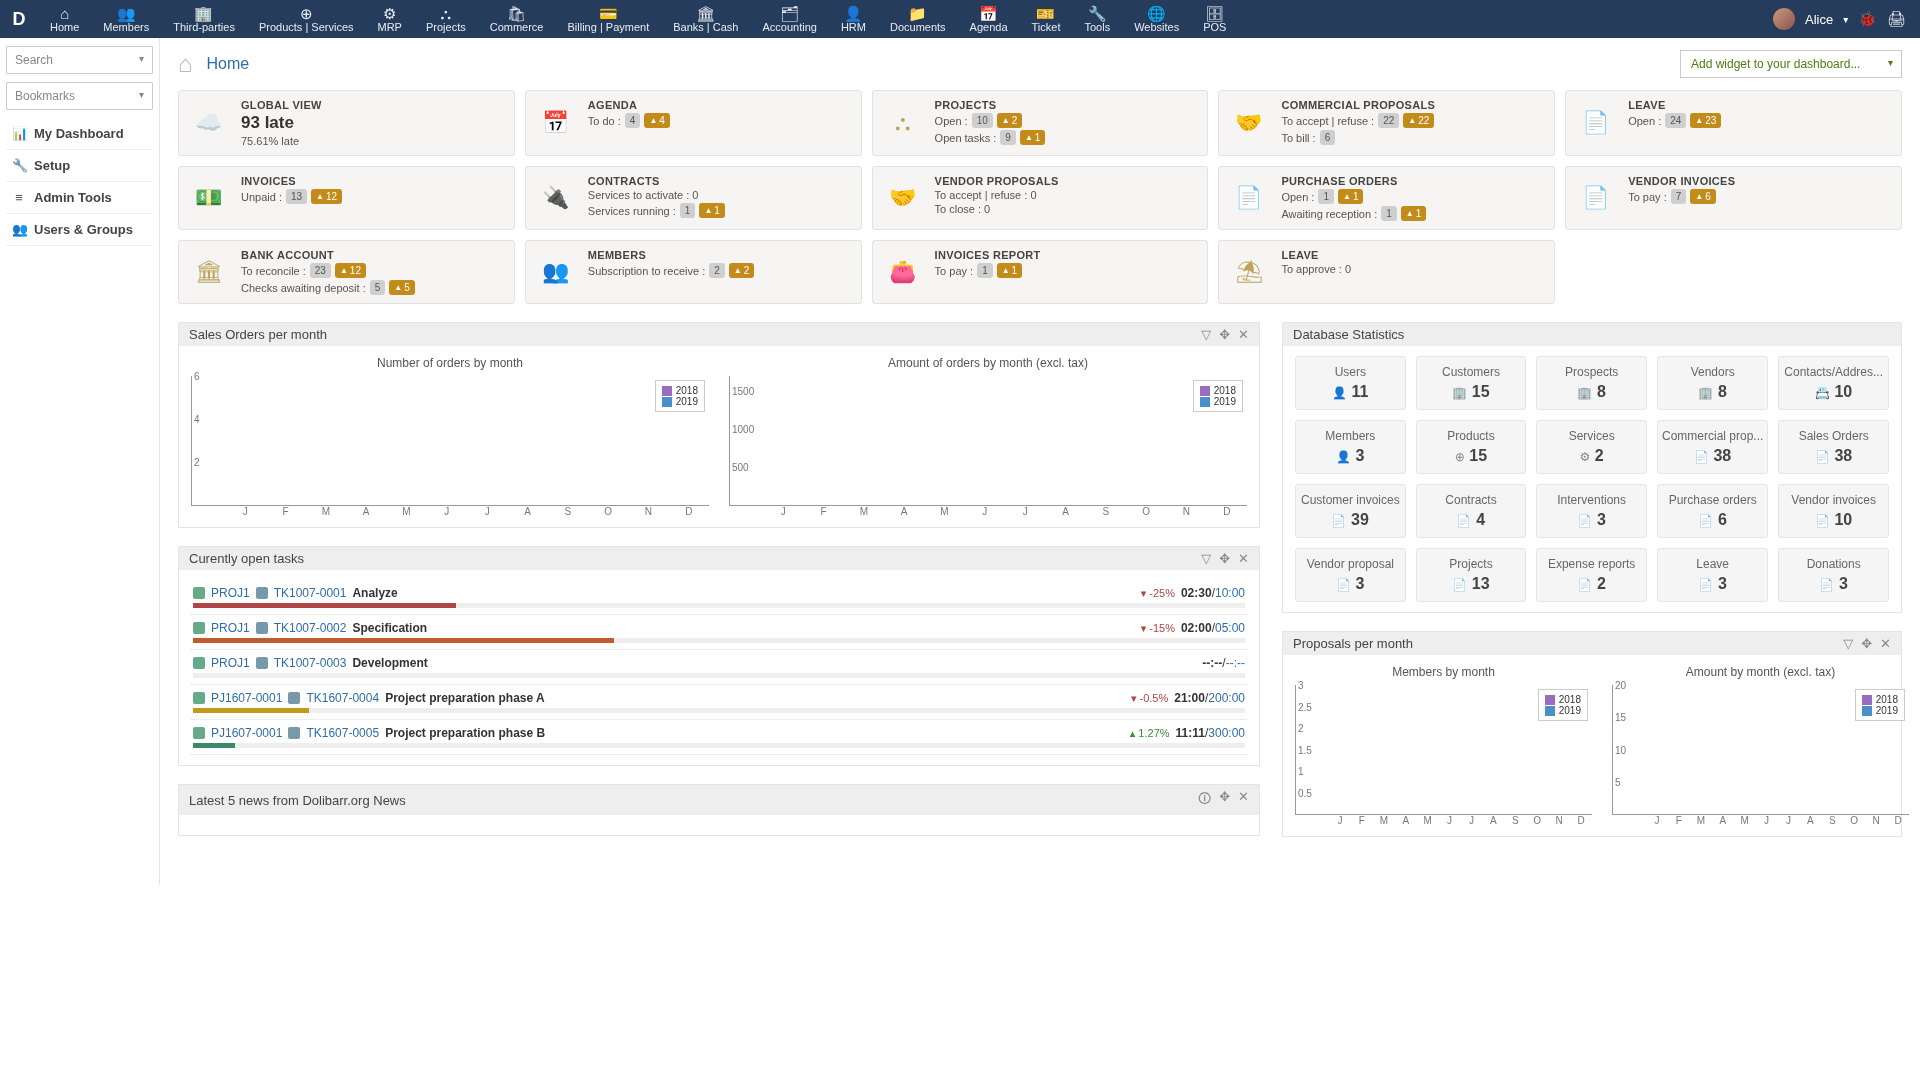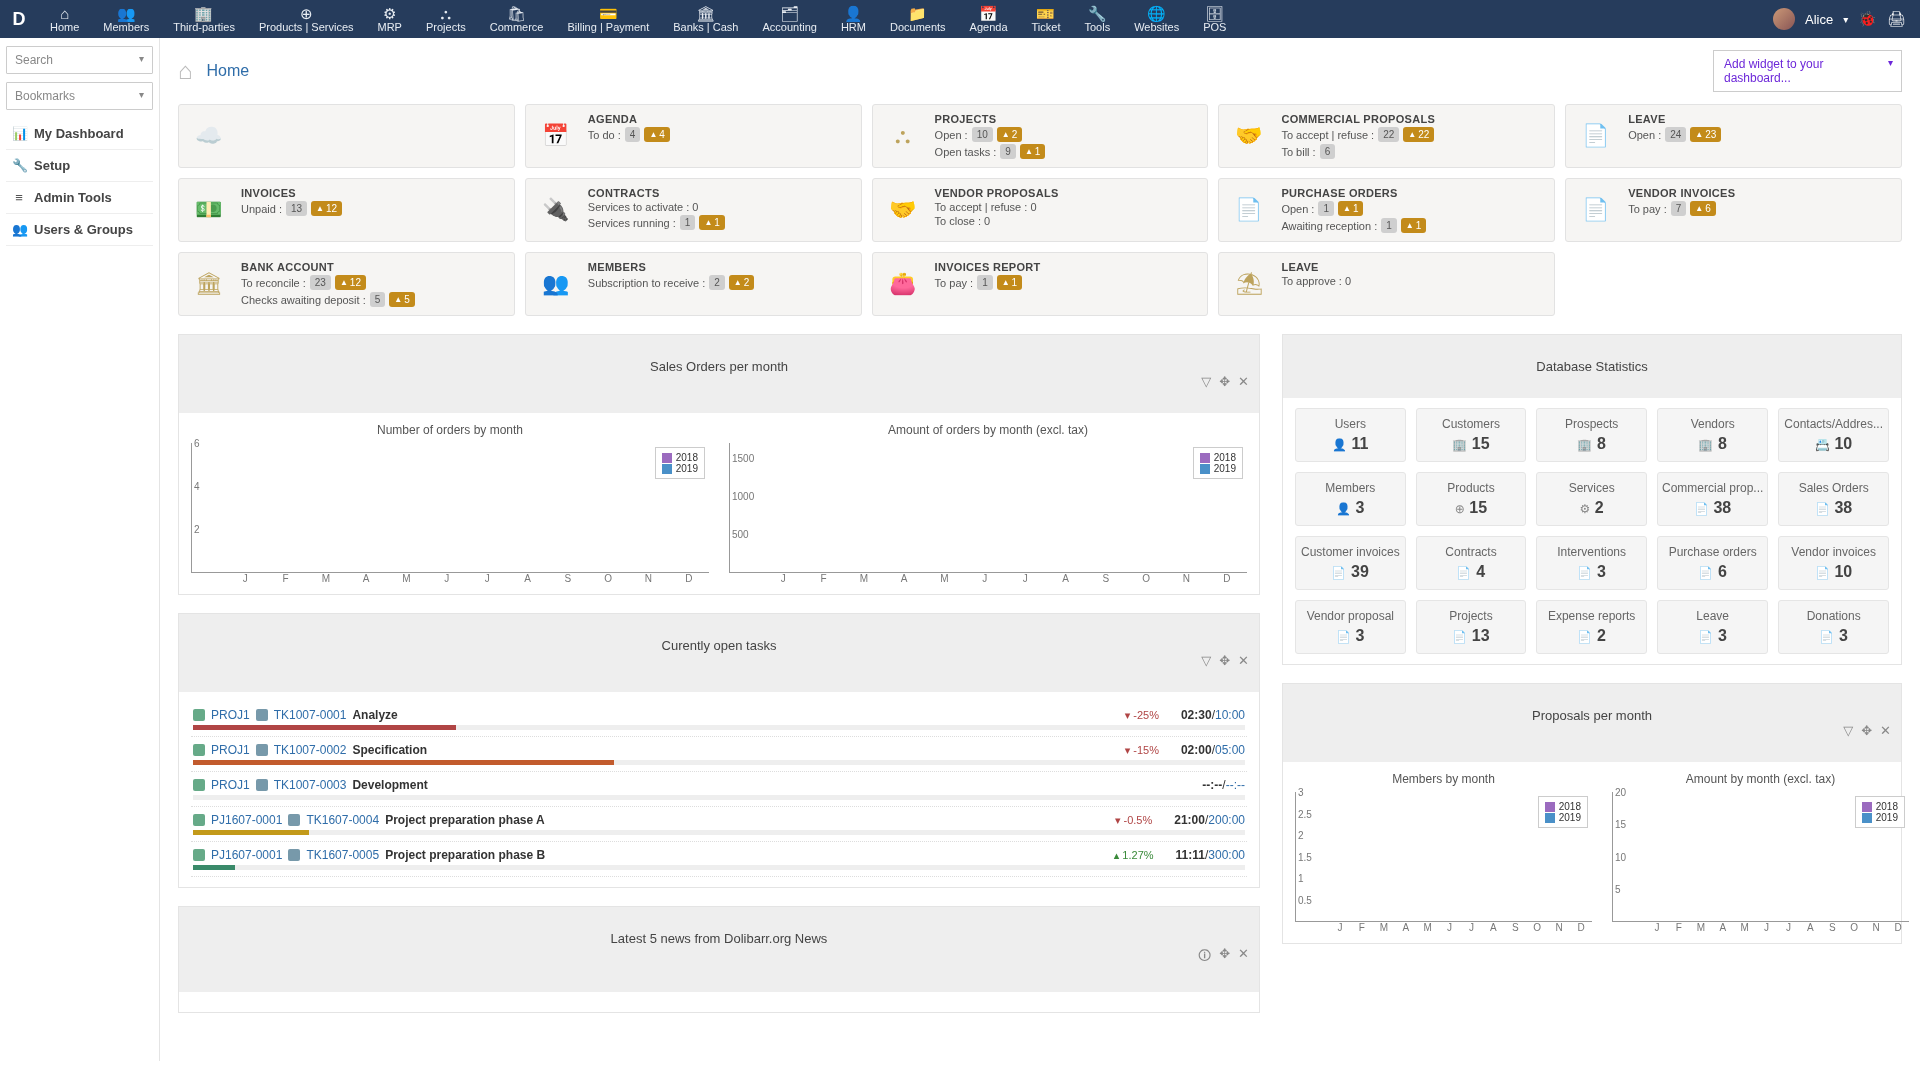--- a/index.html
+++ b/index.html
@@ -19,39 +19,39 @@
 .leftcol { width:160px; border-right:1px solid #e4e4e4; padding:8px 6px; }
 .search, .bookmarks { width:100%; border:1px solid #ccc; padding:6px 8px; font-size:12px; color:#888; margin-bottom:8px; background:#fff; position:relative; border-radius:1px;}
 .search::after, .bookmarks::after { content:"▾"; position:absolute; right:8px; top:6px; color:#888; font-size:10px;}
 .navitem { padding:8px 6px; font-size:13px; font-weight:bold; color:#444; cursor:pointer; display:flex; align-items:center; gap:8px; border-bottom:1px solid #eee;}
 .navitem .nico { width:14px; text-align:center; font-weight:normal; color:#555;}
 
 .main { flex:1; padding:12px 18px 30px; overflow:auto; }
 .pagehead { display:flex; align-items:center; gap:14px; margin-bottom:12px; }
 .pagehead .home-ico { font-size:24px; color:#bbb; }
 .pagehead .title { font-size:16px; color:#2f6da9; }
-.add-widget { margin-left:auto; width:189px; border:1px solid #ccc; padding:6px 10px; color:#6d28d9; font-size:12px; position:relative; cursor:pointer;}
+.add-widget { margin-left:auto; width:222px; border:1px solid #ccc; padding:6px 10px; color:#4d7c0f; font-size:12px; position:relative; cursor:pointer;}
 .add-widget::after{content:"▾"; position:absolute; right:8px; top:6px; font-size:10px;}
 
 .tiles { display:grid; grid-template-columns:repeat(5,1fr); gap:10px; margin-bottom:18px; }
 .tile { border:1px solid #e2e2e2; background:#f6f5f3; border-radius:3px; display:flex; min-height:58px; padding:8px 10px; gap:12px; }
 .tile .tico { width:40px; display:flex; align-items:center; justify-content:center; font-size:22px; color:#bda35c; }
 .tile .tbody { flex:1; display:flex; flex-direction:column; gap:2px; font-size:11px; color:#555; }
 .tile .ttitle { font-size:11px; font-weight:bold; letter-spacing:.3px; color:#444; }
 .tile .big { font-size:17px; font-weight:bold; color:#333; }
 .line { display:flex; align-items:center; gap:4px; flex-wrap:wrap; }
 .pill { background:#cfcfcf; color:#555; border-radius:3px; padding:0 5px; font-size:10px; line-height:15px; display:inline-block;}
 .warn { background:#c38b1a; color:#fff; border-radius:3px; padding:0 5px; font-size:10px; line-height:15px; display:inline-flex; align-items:center; gap:2px;}
 .warn::before{content:"▲"; font-size:8px;}
 
 .cols { display:flex; gap:22px; }
 .colL { flex:1; min-width:0;}
 .colR { width:620px; }
 .panel { border:1px solid #e4e4e4; margin-bottom:18px; background:#fff; }
-.panel-hd { background:#eeeeee; padding:24px 10px; font-size:13px; color:#444; display:flex; align-items:center;flex-direction:column; }
+.panel-hd { background:#eeeeee; padding:4px 10px; font-size:13px; color:#444; display:flex; align-items:center; }
 .panel-hd .tools { margin-left:auto; display:flex; gap:8px; color:#888; font-size:13px;}
 .panel-hd .tools span{cursor:pointer;}
 .panel-bd { padding:10px 12px; }
 
 .chartrow { display:flex; gap:20px; }
 .chart { flex:1; }
 .chart-title { text-align:center; font-size:12px; color:#555; margin-bottom:6px;}
 .chart-inner { position:relative; height:130px; display:flex; align-items:flex-end; padding:0 4px 0 34px; border-left:1px solid #999; border-bottom:1px solid #999;}
 .ylab { position:absolute; left:2px; font-size:10px; color:#777; transform:translateY(50%);}
 .bars { display:flex; align-items:flex-end; gap:6px; height:100%; flex:1;}
@@ -67,21 +67,21 @@
 .stat-grid { display:grid; grid-template-columns:repeat(5,1fr); gap:10px; }
 .stat { background:#f5f5f5; border:1px solid #e5e5e5; border-radius:3px; text-align:center; padding:8px 4px; cursor:pointer;}
 .stat .lbl { font-size:12px; color:#666; white-space:nowrap; overflow:hidden; text-overflow:ellipsis;}
 .stat .val { font-size:16px; font-weight:bold; color:#444; margin-top:4px;}
 
 .taskrow { padding:6px 2px; border-bottom:1px dotted #ddd; font-size:12px; }
 .taskrow .top { display:flex; align-items:center; gap:6px;}
 .taskrow .proj { color:#2f6da9; }
 .taskrow .tk { color:#2f6da9; }
 .taskrow .name { color:#333; font-weight:bold;}
-.task-right { margin-left:auto; display:flex; gap:22px; align-items:center;justify-content:space-between;}
+.task-right { margin-left:auto; display:flex; gap:6px; align-items:center;justify-content:space-between;}
 .delta { font-size:11px; }
 .delta.neg{color:#b04545;} .delta.pos{color:#3a8a3a;}
 .time .a{color:#333;font-weight:bold;} .time .b{color:#2f6da9;}
 .prog { height:5px; background:#eee; margin-top:3px; position:relative;}
 .progfill { height:100%;}
 .ficon { display:inline-block; width:12px; height:12px; background:#6a8; border-radius:2px;}
 .ficon.task { background:#79a; }
 
 </style>
 </head>
@@ -196,20 +196,27 @@
   <div class="main">
     <div class="pagehead">
       <span class="home-ico">⌂</span>
       <span class="title">Home</span>
       <div class="add-widget">Add widget to your dashboard...</div>
     </div>
 
     <div class="tiles" id="tiles">
         <div class="tile">
           <div class="tico">☁️</div>
+    <div class="tbody">
+            <div class="ttitle">GLOBAL VIEW</div>
+            <div class="big">93 late</div>
+            <div class="line">
+              <span>75.61% late</span>
+            </div>
+          </div>
         </div>
         <div class="tile">
           <div class="tico">📅</div>
     <div class="tbody">
             <div class="ttitle">AGENDA</div>
             <div class="line">
               <span>To do :</span>
               <span class="pill">4</span>
               <span class="warn">4</span>
             </div>

